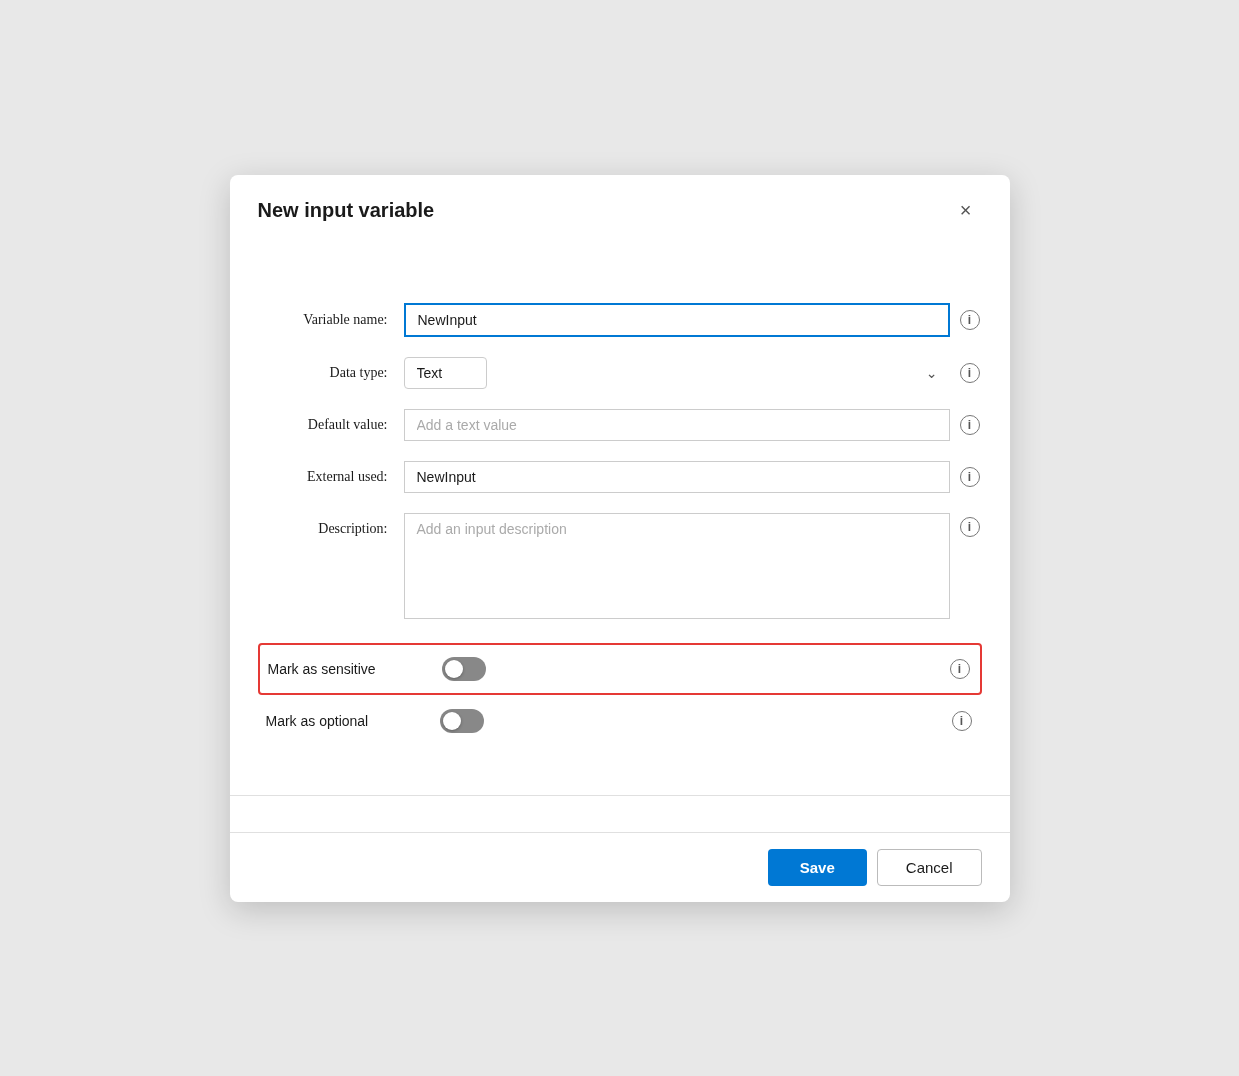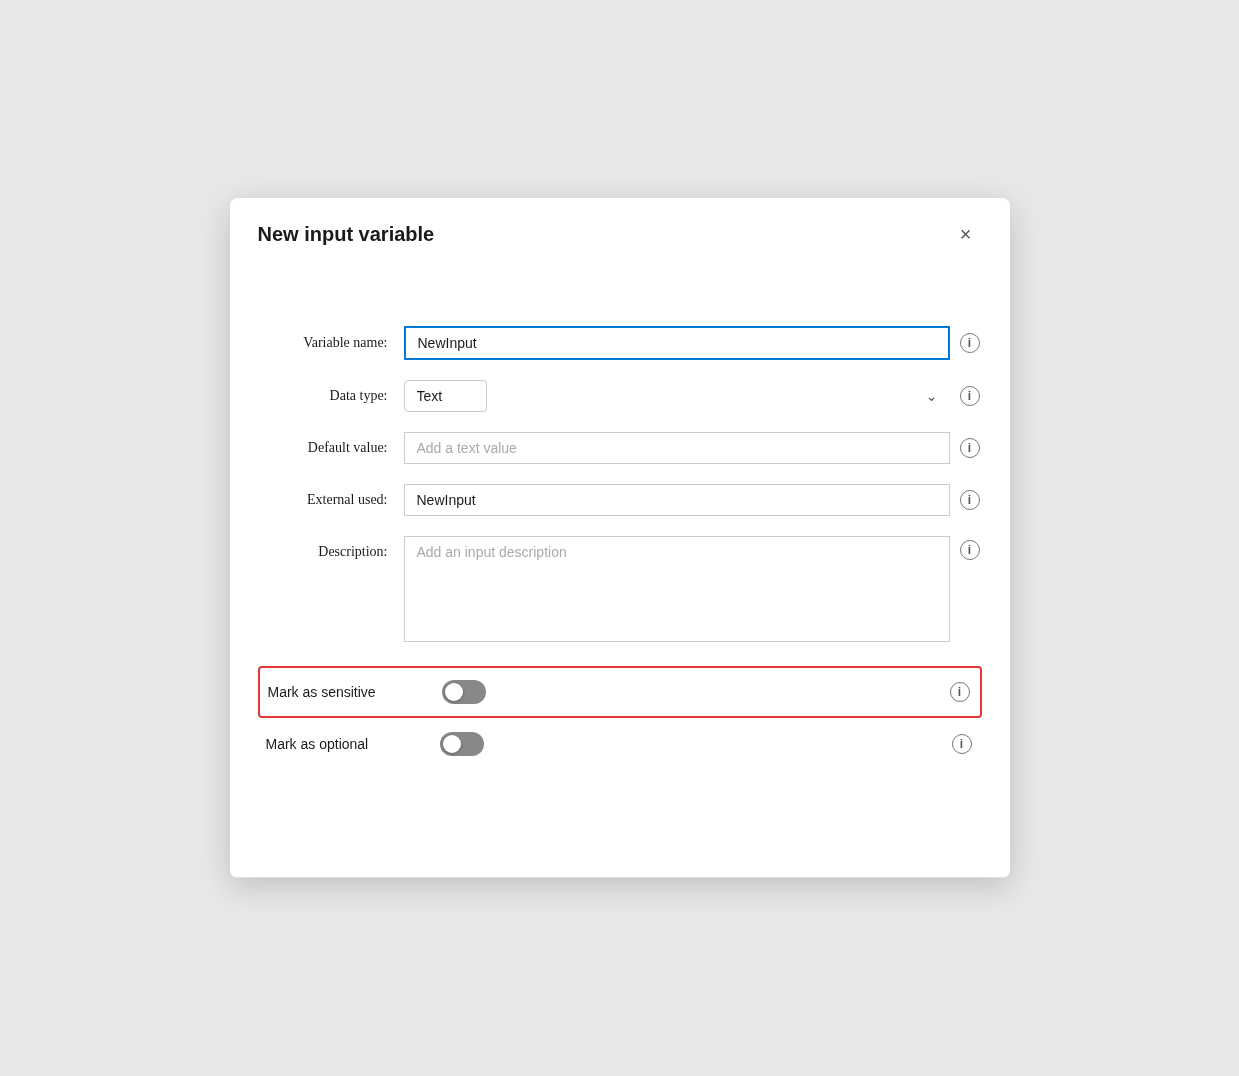--- a/index.html
+++ b/index.html
@@ -361,14 +361,18 @@
             <div class="info-circle">i</div>
           </button>
         </div>
       </div>
 
     </div>
   </div>
 
   <div class="sep"></div>
 
+  <div class="dialog-footer">
+    <button class="btn-save">Save</button>
+    <button class="btn-cancel">Cancel</button>
+  </div>
 
 </div>
 
 </body></html>

